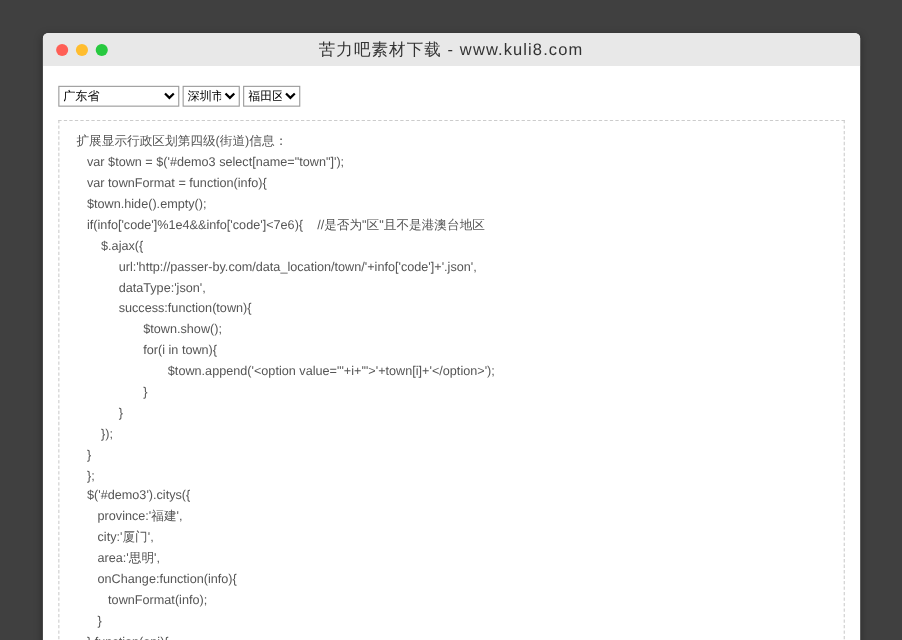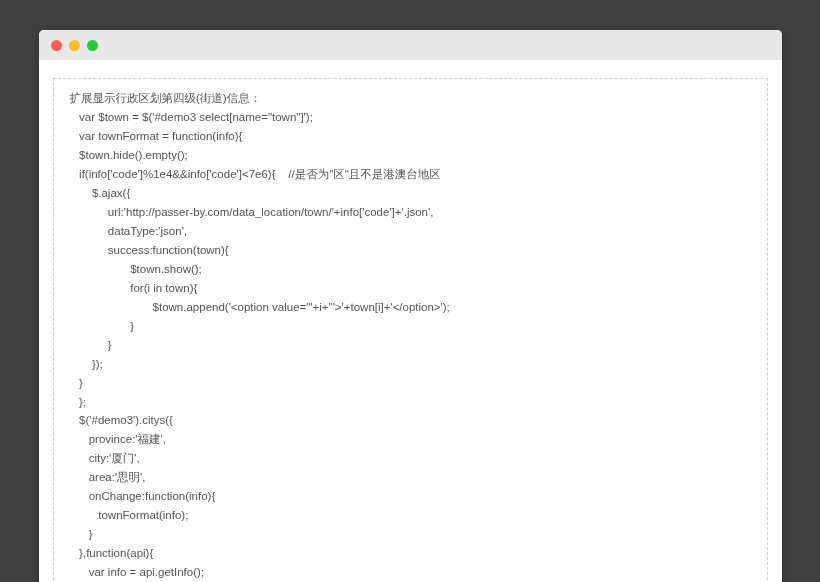--- a/index.html
+++ b/index.html
@@ -81,22 +81,34 @@
 </head>
 <body>
 
 <div class="window">
   <div class="titlebar">
     <div class="traffic">
       <div class="dot red"></div>
       <div class="dot yellow"></div>
       <div class="dot green"></div>
     </div>
+    <div class="titlebar-title">苦力吧素材下载 - www.kuli8.com</div>
   </div>
   <div class="content">
+    <div class="selects">
+      <select id="sel1">
+        <option>广东省</option>
+      </select>
+      <select id="sel2">
+        <option>深圳市</option>
+      </select>
+      <select id="sel3">
+        <option>福田区</option>
+      </select>
+    </div>
     <div class="codebox">
       <pre>扩展显示行政区划第四级(街道)信息：
    var $town = $('#demo3 select[name="town"]');
    var townFormat = function(info){
    $town.hide().empty();
    if(info['code']%1e4&amp;&amp;info['code']&lt;7e6){    //是否为"区"且不是港澳台地区
        $.ajax({
             url:'http://passer-by.com/data_location/town/'+info['code']+'.json',
             dataType:'json',
             success:function(town){

